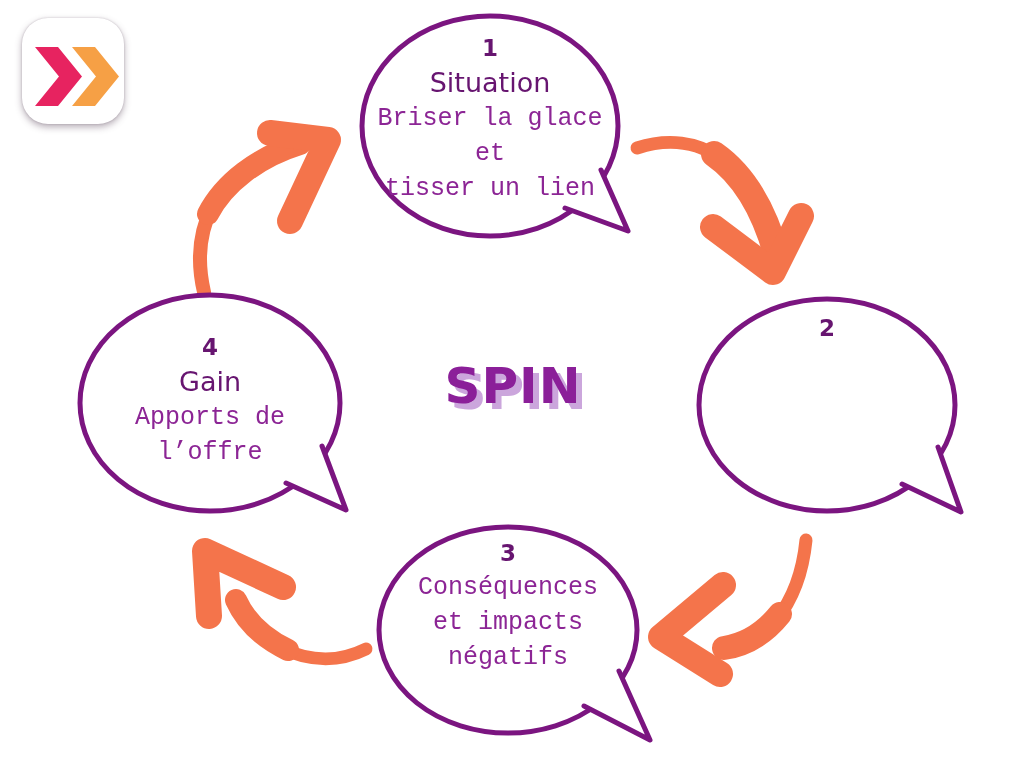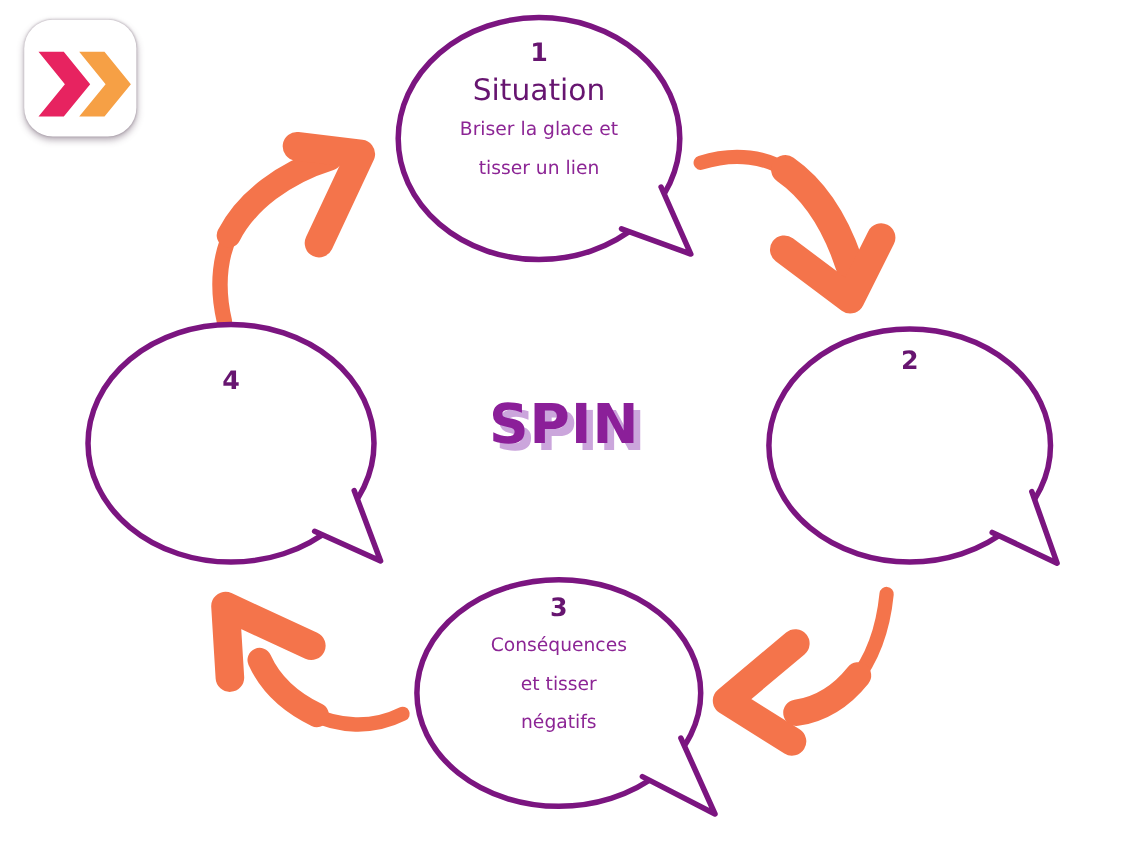--- a/index.html
+++ b/index.html
@@ -22,21 +22,21 @@
   .chev-pink{fill:var(--logo-pink);}
   .chev-orange{fill:var(--logo-orange);}
   .spin{
     position:absolute;left:513px;top:357px;transform:translateX(-50%);
     font-size:50px;font-weight:bold;letter-spacing:1px;
     color:var(--spin);text-shadow:6px 6px 0 var(--spin-shadow);
   }
   .step{position:absolute;transform:translateX(-50%);text-align:center;}
   .num{font-size:23px;font-weight:bold;color:var(--heading);line-height:33px;}
   .title{font-size:27px;font-weight:normal;color:var(--heading);line-height:36px;}
-  .desc{font-size:17px;color:var(--body-text);line-height:35px;white-space:pre-line;}
+  .desc{font-size:25px;color:var(--body-text);line-height:35px;white-space:pre-line;font-family:Liberation Mono, monospace;}
   .step1{left:490px;top:32px;width:270px;}
   .step2{left:827px;top:312px;width:270px;}
   .step3{left:508px;top:537px;width:240px;}
   .step4{left:210px;top:331px;width:220px;}
 </style>
 </head>
 <body>
 
 <div class="stage">
 
@@ -97,21 +97,24 @@
 tisser un lien</div>
   </div>
 
   <div class="step step2">
     <div class="num">2</div>
   </div>
 
   <div class="step step3">
     <div class="num">3</div>
     <div class="desc">Conséquences
-et tisser
+et impacts
 négatifs</div>
   </div>
 
   <div class="step step4">
     <div class="num">4</div>
+    <div class="title">Gain</div>
+    <div class="desc">Apports de
+l’offre</div>
   </div>
 
 </div>
 
 </body></html>

